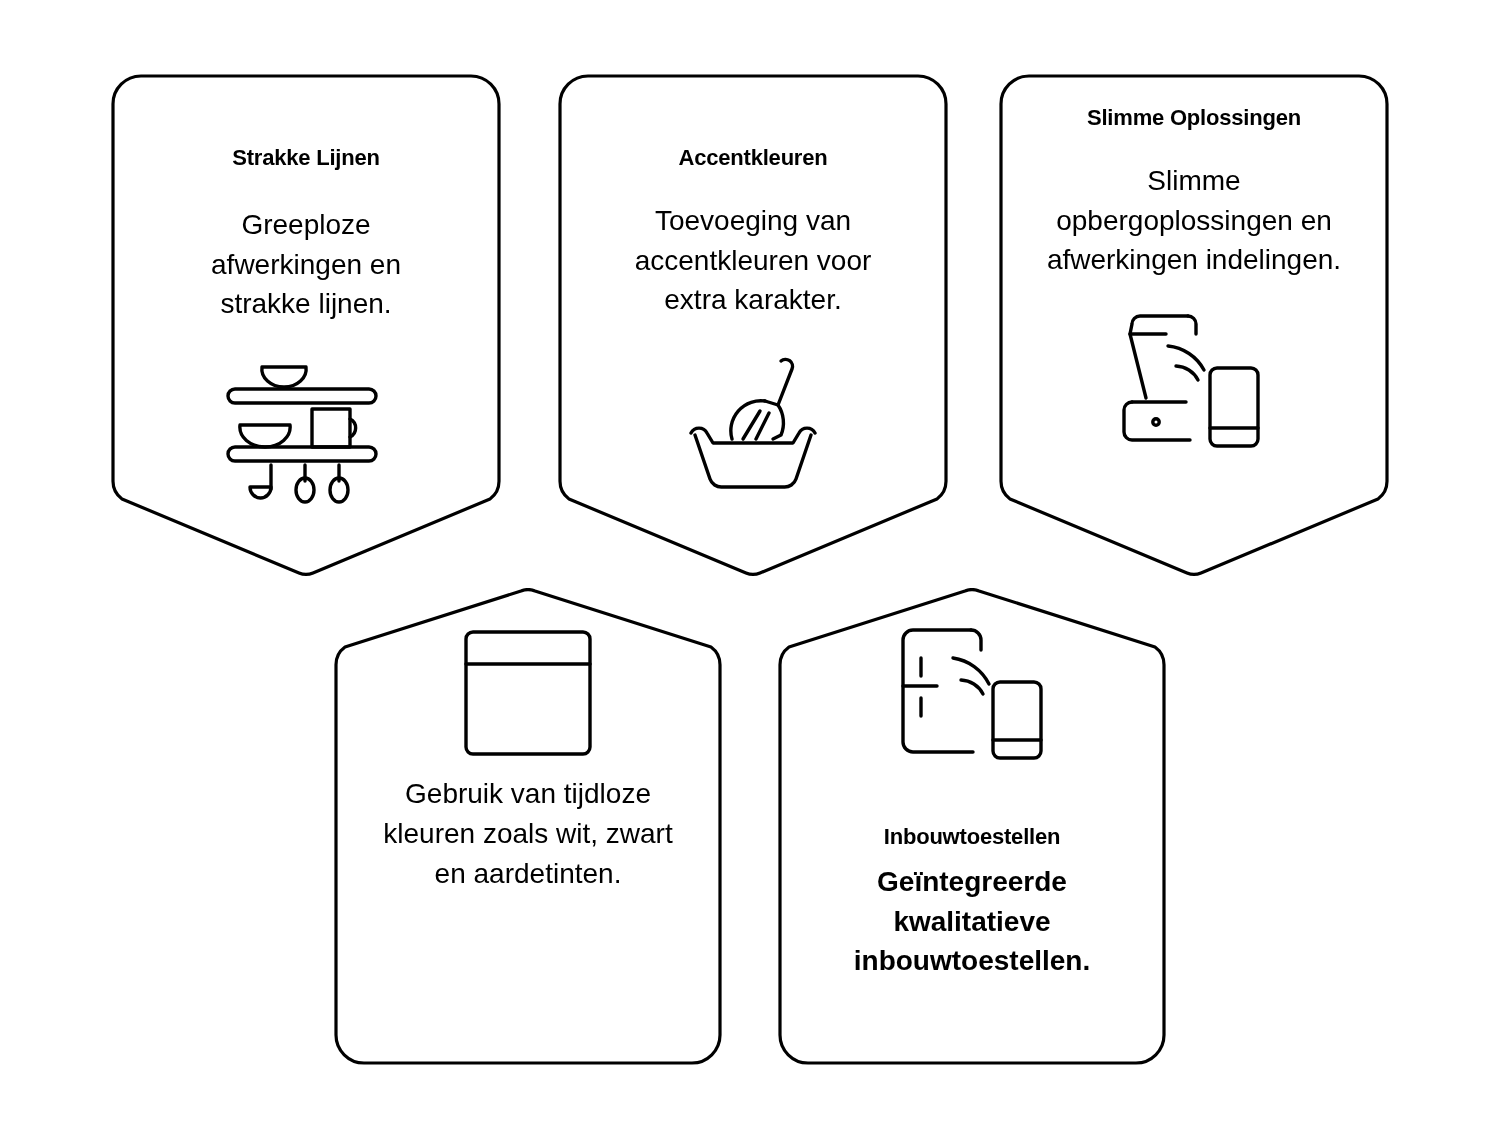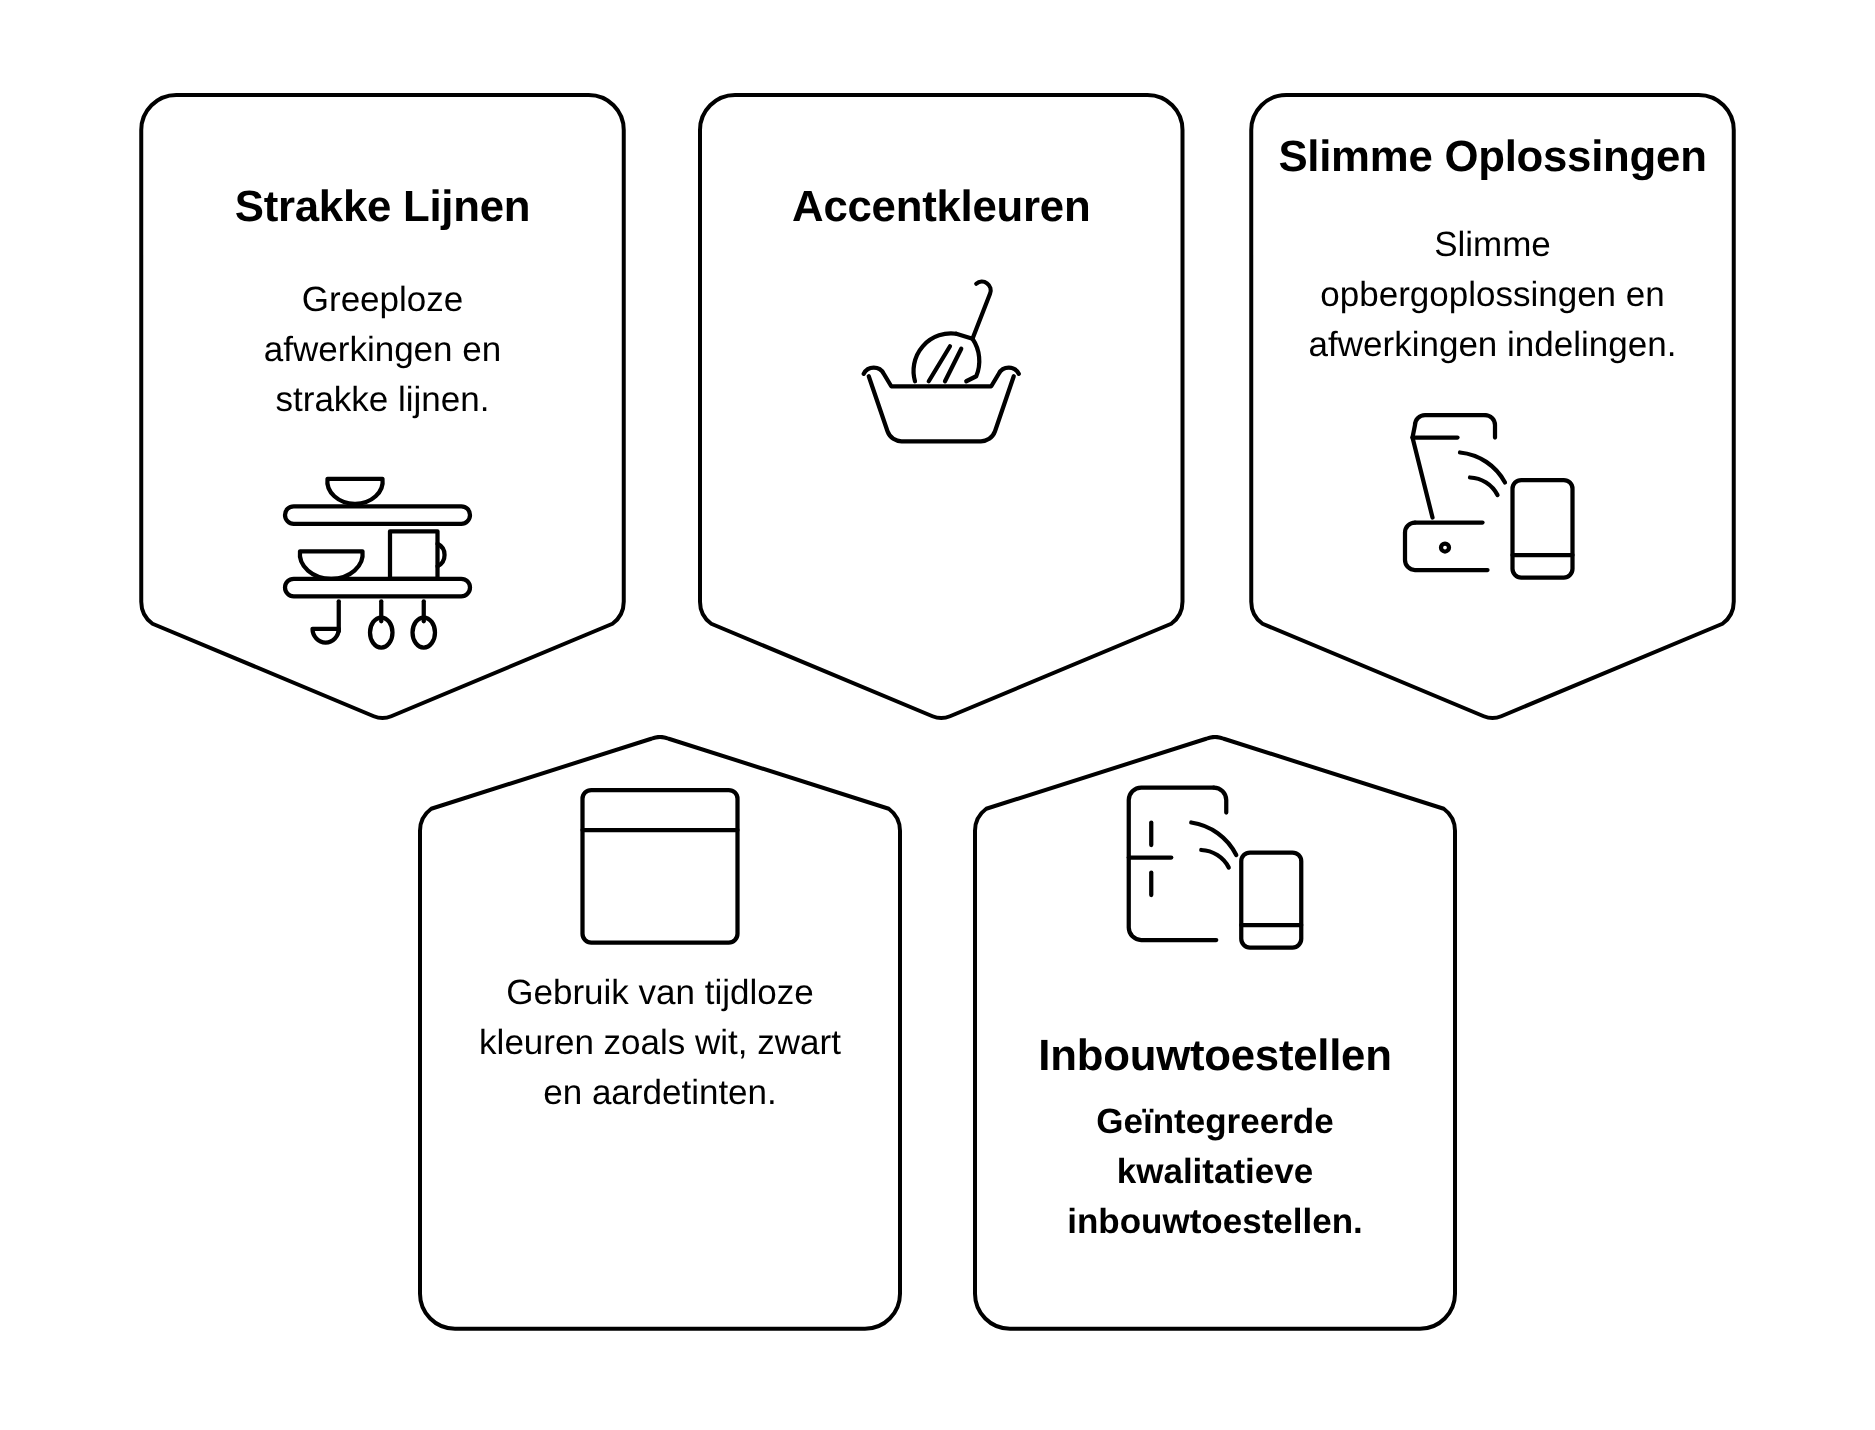--- a/index.html
+++ b/index.html
@@ -40,21 +40,21 @@
     right: 0;
     box-sizing: border-box;
     padding: 0 26px;
     display: flex;
     flex-direction: column;
     align-items: center;
     text-align: center;
   }
 
   .card-title {
-    font-size: 35px;
+    font-size: 22px;
     font-weight: bold;
     line-height: 1.18;
     letter-spacing: -0.2px;
     margin: 0;
     white-space: nowrap;
   }
   .card-desc {
     font-size: 28px;
     font-weight: 400;
     line-height: 1.42;
@@ -123,20 +123,21 @@
       </div>
     </div>
   </div>
 
   <div class="card top" style="left:557px; top:73px; width:392px; height:507px;">
     <svg class="outline" viewBox="0 0 392 507" preserveAspectRatio="none">
       <path d="M 3 31 A 28 28 0 0 1 31 3 L 361 3 A 28 28 0 0 1 389 31 L 389 408 A 22 22 0 0 1 380 426 L 203 500 A 18 18 0 0 1 189 500 L 12 426 A 22 22 0 0 1 3 408 Z" fill="#ffffff" stroke="#000000" stroke-width="3.2" stroke-linejoin="round"></path>
     </svg>
     <div class="content" style="padding-top:72px;">
       <div class="card-title">Accentkleuren</div>
+      <div class="card-desc" style="margin-top:30px; max-width:300px;">Toevoeging van accentkleuren voor extra karakter.</div>
       <div class="icon-wrap" style="margin-top:33px;">
         <svg width="152" height="142" viewBox="0 0 152 142" fill="none" stroke="#000000" stroke-width="3.4" stroke-linecap="round" stroke-linejoin="round">
 
           <path d="M104 8 A7 7 0 0 1 115 16 L101 52"></path>
 
           <path d="M101 52 A28 30 0 0 1 104 82 L96 86"></path>
           <path d="M88 48 A30 30 0 0 0 55 86"></path>
           <path d="M88 48 L101 52"></path>
 
           <path d="M83 58 L66 86"></path>

